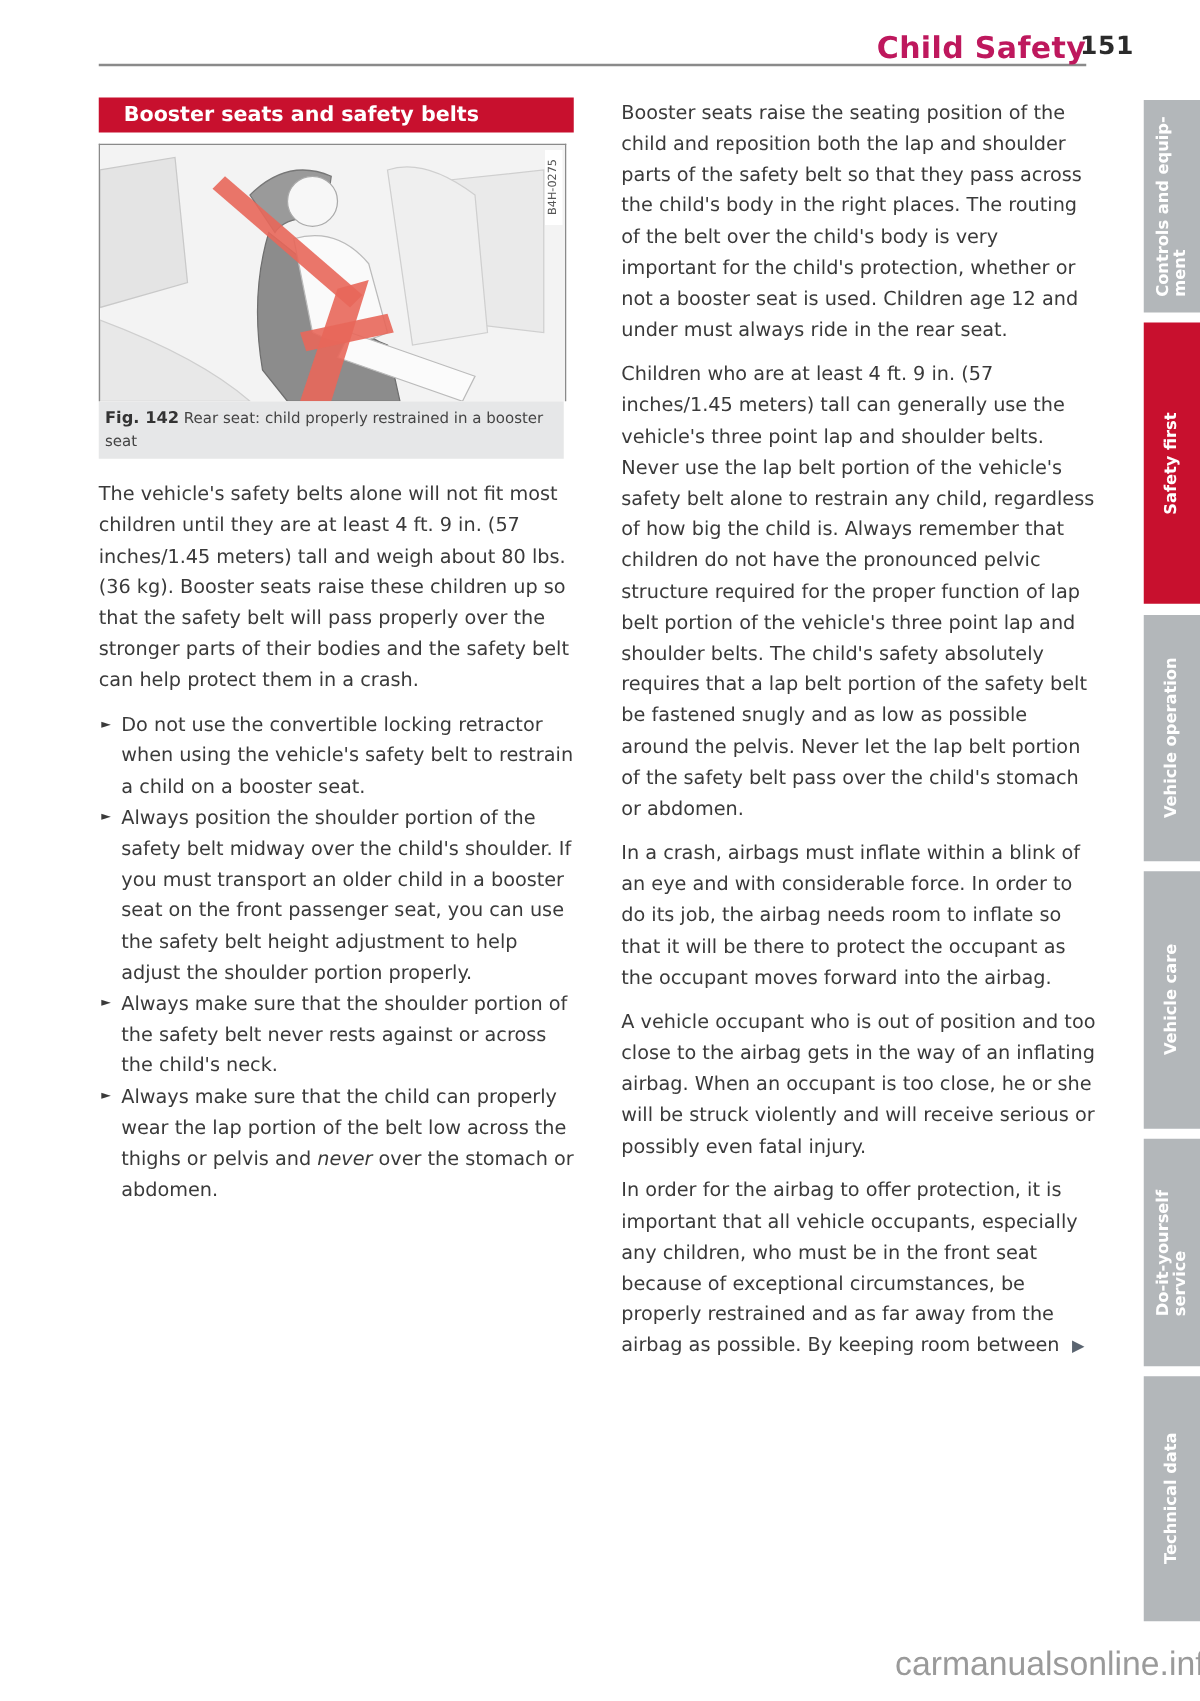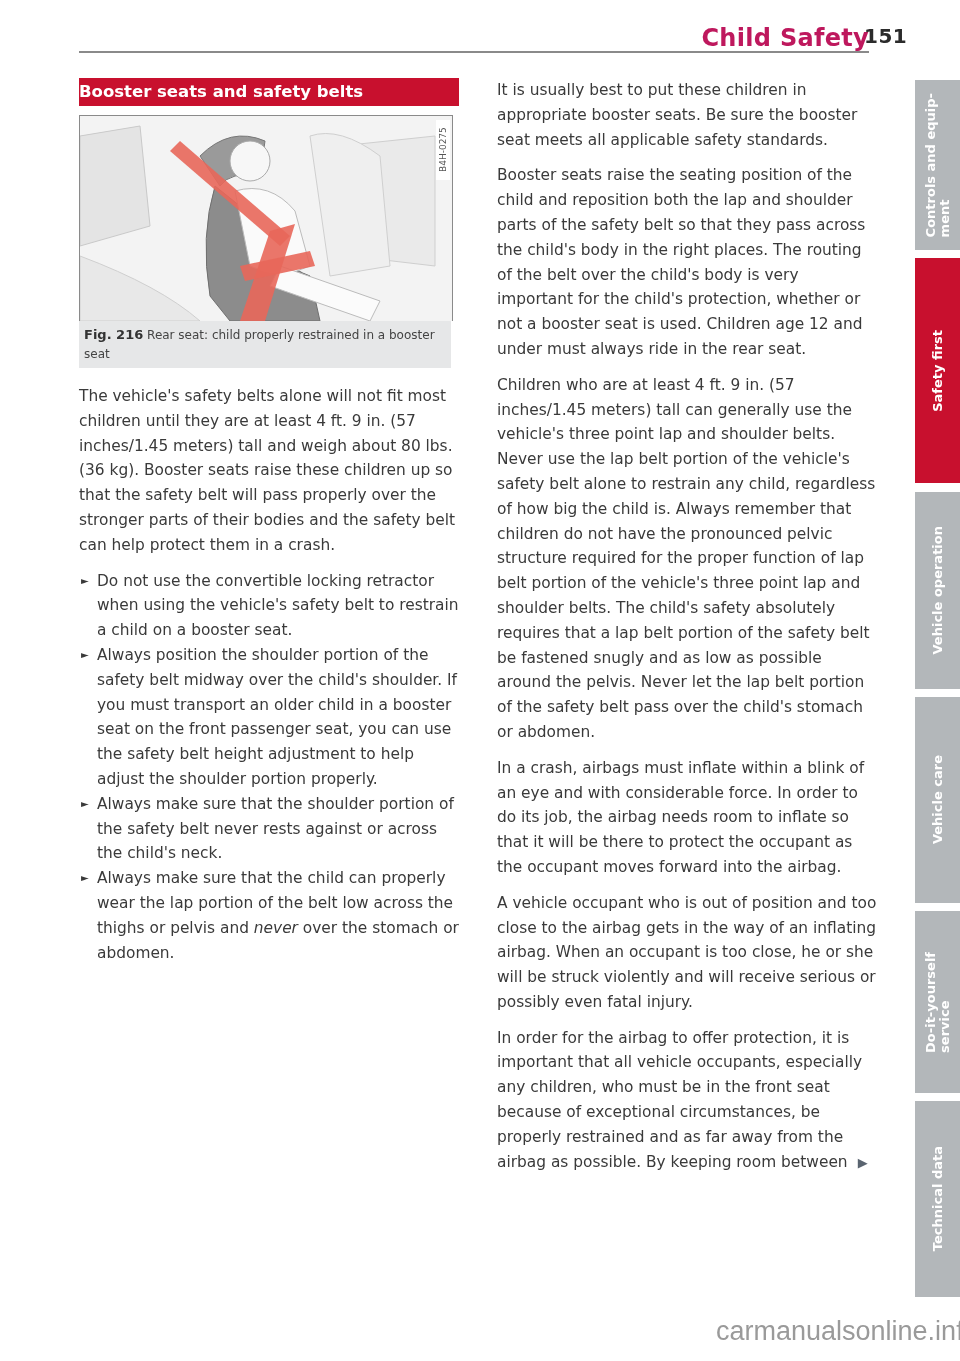--- a/index.html
+++ b/index.html
@@ -7,21 +7,21 @@
          font-family:"DejaVu Sans","Liberation Sans",sans-serif; color:#3a3a3a; }
   .header-rule { position:absolute; left:79px; top:51px; width:790px; height:2px; background:#8a8a8a; }
   .header-title { position:absolute; top:24px; right:91px; font-size:24px; font-weight:bold; color:#be185d; letter-spacing:0.3px; }
   .page-number { position:absolute; top:24px; left:864px; font-size:20px; font-weight:bold; color:#2b2b2b; letter-spacing:0.5px; }
 
   .col { position:absolute; font-size:15.4px; line-height:24.8px; }
   .col-left { left:79px; top:78px; width:380px; }
   .col-right { left:497px; top:78px; width:380px; }
 
   .section-heading { background:#c8102e; color:#fff; font-weight:bold; font-size:16.5px;
-      height:28px; line-height:28px; padding-left:0; margin-bottom:9px; }
+      height:28px; line-height:28px; padding-left:20px; margin-bottom:9px; }
   .intro { font-style:italic; margin:0 0 12px 0; }
   .figure { border:1px solid #8a8a8a; border-bottom:none; width:372px; height:205px; position:relative; overflow:hidden; background:#f2f2f2; }
   .figure svg { position:absolute; left:0; top:0; }
   .fig-code { position:absolute; right:2px; top:4px; width:14px; height:60px; background:#fff;
       font-size:9px; color:#555; writing-mode:vertical-rl; transform:rotate(180deg); text-align:center; line-height:14px; }
   .caption { background:#e6e7e8; width:362px; padding:4px 5px 4px 5px; font-size:12px; line-height:19px; color:#444; margin-bottom:16px; }
   .caption b { color:#333; font-size:13px; }
   p { margin:0 0 11px 0; }
   ul.bullets { list-style:none; margin:0 0 12px 0; padding:0; }
   ul.bullets li { position:relative; padding-left:18px; }
@@ -56,35 +56,34 @@
       <circle cx="170" cy="45" r="20" fill="#f7f7f7" stroke="#aaa"></circle>
       <path d="M155 75 Q190 65 215 95 L230 150 Q200 165 170 150 Z" fill="#fafafa" stroke="#bbb"></path>
       <path d="M200 150 L300 185 L290 205 L190 170 Z" fill="#fbfbfb" stroke="#bbb"></path>
       <path d="M90 35 L100 25 L210 120 L200 130 Z" fill="#e8675a" opacity="0.9"></path>
       <path d="M190 115 L215 108 L185 205 L160 205 Z" fill="#e8675a" opacity="0.9"></path>
       <path d="M160 150 L230 135 L235 150 L165 165 Z" fill="#e8675a" opacity="0.9"></path>
     </svg>
     <div class="fig-code">B4H-0275</div>
   </div>
   <div class="caption">
-    <b>Fig. 216</b>
+    <b>Fig. 142</b>
     <span>Rear seat: child properly restrained in a booster seat</span>
   </div>
 
   <p>The vehicle's safety belts alone will not fit most children until they are at least 4 ft. 9 in. (57 inches/1.45 meters) tall and weigh about 80 lbs. (36 kg). Booster seats raise these children up so that the safety belt will pass properly over the stronger parts of their bodies and the safety belt can help protect them in a crash.</p>
   <ul class="bullets">
     <li><span class="tri">►</span><span>Do not use the convertible locking retractor when using the vehicle's safety belt to restrain a child on a booster seat.</span></li>
     <li><span class="tri">►</span><span>Always position the shoulder portion of the safety belt midway over the child's shoulder. If you must transport an older child in a booster seat on the front passenger seat, you can use the safety belt height adjustment to help adjust the shoulder portion properly.</span></li>
     <li><span class="tri">►</span><span>Always make sure that the shoulder portion of the safety belt never rests against or across the child's neck.</span></li>
     <li><span class="tri">►</span><span>Always make sure that the child can properly wear the lap portion of the belt low across the thighs or pelvis and </span><em>never</em><span> over the stomach or abdomen.</span></li>
   </ul>
 </div>
 
 <div class="col col-right">
-  <p>It is usually best to put these children in appropriate booster seats. Be sure the booster seat meets all applicable safety standards.</p>
   <p>Booster seats raise the seating position of the child and reposition both the lap and shoulder parts of the safety belt so that they pass across the child's body in the right places. The routing of the belt over the child's body is very important for the child's protection, whether or not a booster seat is used. Children age 12 and under must always ride in the rear seat.</p>
   <p>Children who are at least 4 ft. 9 in. (57 inches/1.45 meters) tall can generally use the vehicle's three point lap and shoulder belts. Never use the lap belt portion of the vehicle's safety belt alone to restrain any child, regardless of how big the child is. Always remember that children do not have the pronounced pelvic structure required for the proper function of lap belt portion of the vehicle's three point lap and shoulder belts. The child's safety absolutely requires that a lap belt portion of the safety belt be fastened snugly and as low as possible around the pelvis. Never let the lap belt portion of the safety belt pass over the child's stomach or abdomen.</p>
   <p>In a crash, airbags must inflate within a blink of an eye and with considerable force. In order to do its job, the airbag needs room to inflate so that it will be there to protect the occupant as the occupant moves forward into the airbag.</p>
   <p>A vehicle occupant who is out of position and too close to the airbag gets in the way of an inflating airbag. When an occupant is too close, he or she will be struck violently and will receive serious or possibly even fatal injury.</p>
   <p><span>In order for the airbag to offer protection, it is important that all vehicle occupants, especially any children, who must be in the front seat because of exceptional circumstances, be properly restrained and as far away from the airbag as possible. By keeping room between</span><span class="cont-arrow">▶</span></p>
 </div>
 
 <div class="side-tab" style="top:80px;height:170px;">
     <span>Controls and equip-
 ment</span>

